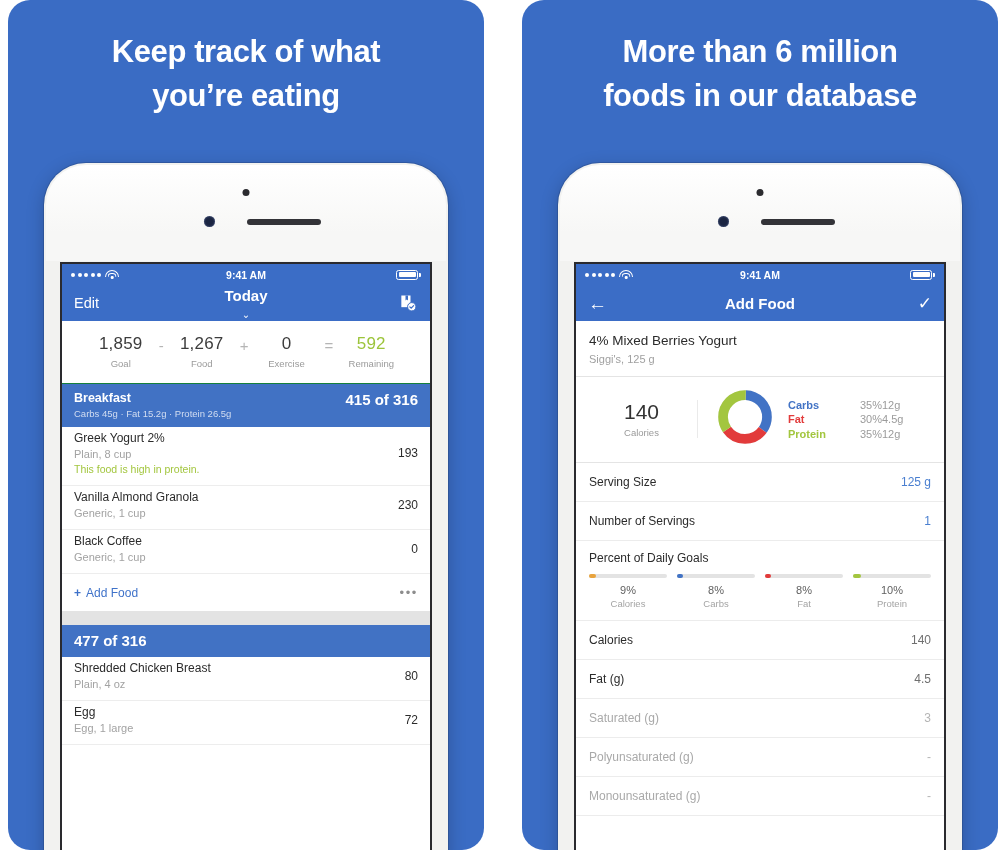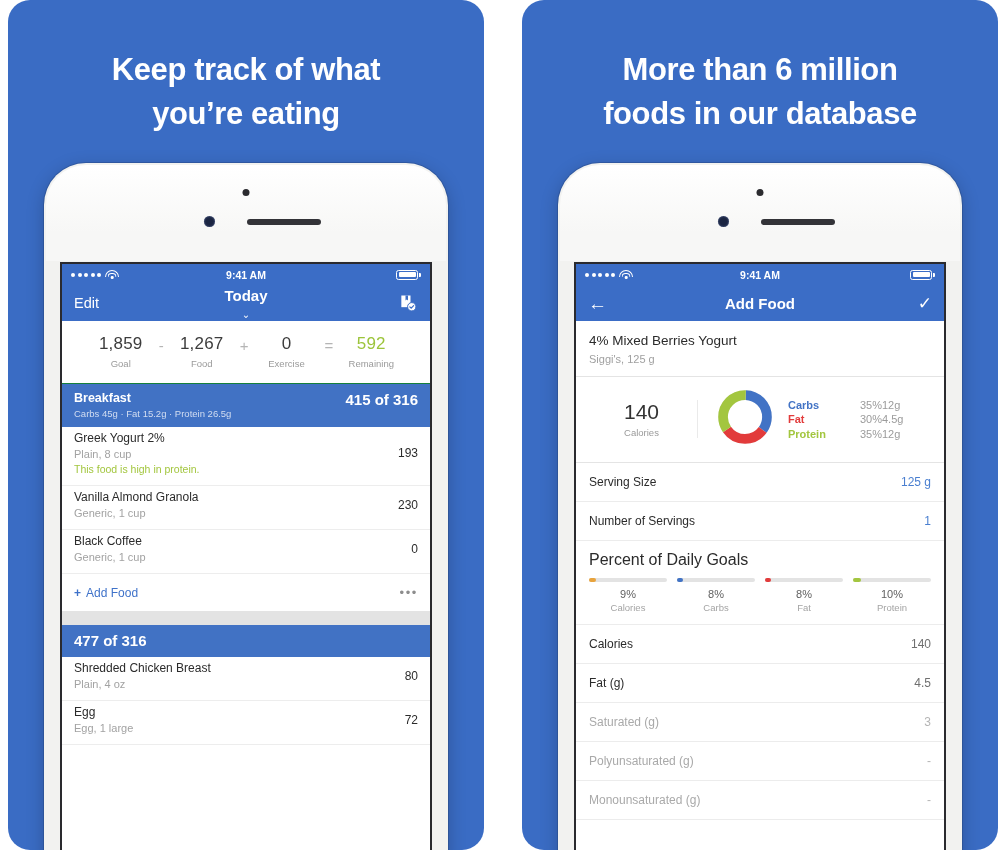--- a/index.html
+++ b/index.html
@@ -13,21 +13,21 @@
 
   
   .panel {
     position: relative;
     flex: 1 1 0;
     background: #3a6cc4;
     border-radius: 22px;
     overflow: hidden;
   }
   .headline {
-    margin-top: 48px;
+    margin-top: 30px;
     text-align: center;
     color: #ffffff;
     font-size: 31px;
     font-weight: bold;
     line-height: 1.42;
     letter-spacing: -0.4px;
     padding: 0 22px;
     white-space: pre-line;
   }
 
@@ -172,21 +172,21 @@
     display: flex; align-items: center; justify-content: space-between;
     padding: 12px 13px; background: #fff; border-bottom: 1px solid #ececec;
     font-size: 12px; color: #2b2b2b;
   }
   .srow .val { color: #4a7fd0; }
   .srow.nutr .val { color: #6f6f6f; }
   .srow.faded { color: #a9a9a9; }
   .srow.faded .val { color: #b5b5b5; }
 
   .goals { padding: 10px 13px 11px; background: #fff; border-bottom: 1px solid #ececec; }
-  .goals-title { font-size: 16px; color: #2b2b2b; }
+  .goals-title { font-size: 12px; color: #2b2b2b; }
   .goal-bars { display: flex; gap: 10px; margin-top: 9px; }
   .goal { flex: 1; text-align: center; }
   .bar { height: 4px; border-radius: 2px; background: #e3e3e3; position: relative; }
   .bar i { position: absolute; left: 0; top: 0; height: 4px; border-radius: 2px; display: block; }
   .goal-pct { font-size: 11px; color: #616161; margin-top: 6px; }
   .goal-lbl { font-size: 9.5px; color: #a4a4a4; margin-top: 2px; }
 </style>
 </head>
 <body>
 

